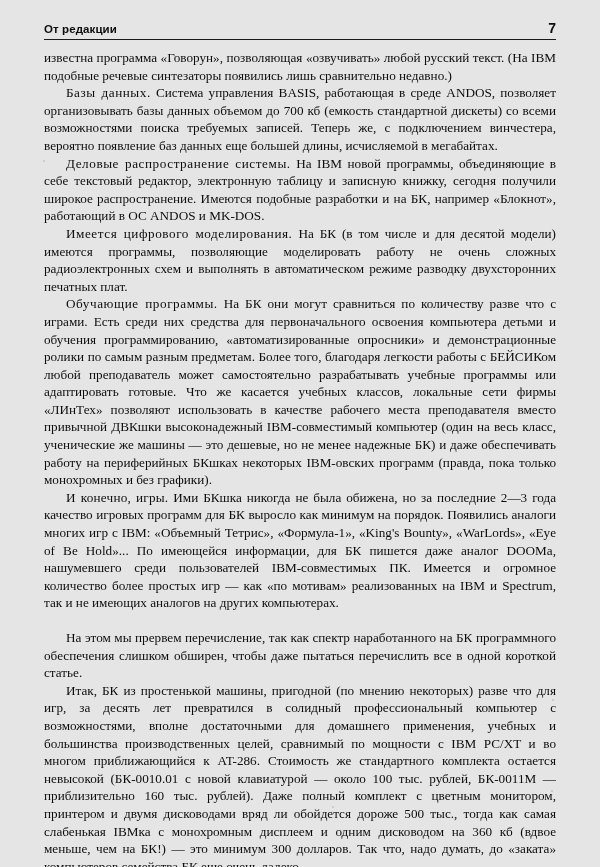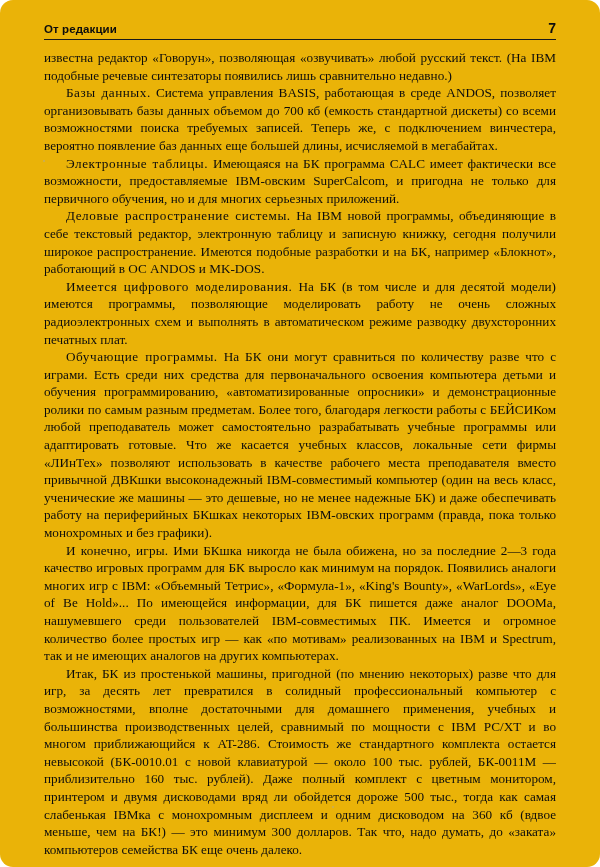--- a/index.html
+++ b/index.html
@@ -10,24 +10,23 @@
   }
   body {
     font-family: "Liberation Serif", "DejaVu Serif", serif;
     color: #0d0d0d;
   }
   .page {
     position: relative;
     width: 600px;
     height: 867px;
     margin: 0 auto;
-    background: #eab308;
+    background: #e5e5e5;
     overflow: hidden;
     box-sizing: border-box;
-    border-radius: 13px;
   }
   .page-inner {
     position: absolute;
     left: 44px;
     top: 20px;
     width: 512px;
   }
 
   
   .running-head {
@@ -93,27 +92,27 @@
 
   <div class="page-inner">
 
     <div class="running-head">
       <span class="section-title">От редакции</span>
       <span class="folio">7</span>
     </div>
     <div class="head-rule"></div>
 
     <div class="body-text" id="body-text">
-        <p class="no-indent"><span>известна редактор «Говорун», позволяющая «озвучивать» любой русский текст. (На IBM подобные речевые синтезаторы появились лишь сравнительно недавно.)</span></p>
+        <p class="no-indent"><span>известна программа «Говорун», позволяющая «озвучивать» любой русский текст. (На IBM подобные речевые синтезаторы появились лишь сравнительно недавно.)</span></p>
         <p><span class="lead-in">Базы данных.</span><span> Система управления BASIS, работающая в среде ANDOS, позволяет организовывать базы данных объемом до 700 кб (емкость стандартной дискеты) со всеми возможностями поиска требуемых записей. Теперь же, с подключением винчестера, вероятно появление баз данных еще большей длины, исчисляемой в мегабайтах.</span></p>
-        <p><span class="lead-in">Электронные таблицы.</span><span> Имеющаяся на БК программа CALC имеет фактически все возможности, предоставляемые IBM-овским SuperCalcom, и пригодна не только для первичного обучения, но и для многих серьезных приложений.</span></p>
         <p><span class="lead-in">Деловые распространение системы.</span><span> На IBM новой программы, объединяющие в себе текстовый редактор, электронную таблицу и записную книжку, сегодня получили широкое распространение. Имеются подобные разработки и на БК, например «Блокнот», работающий в ОС ANDOS и MK-DOS.</span></p>
         <p><span class="lead-in">Имеется цифрового моделирования.</span><span> На БК (в том числе и для десятой модели) имеются программы, позволяющие моделировать работу не очень сложных радиоэлектронных схем и выполнять в автоматическом режиме разводку двухсторонних печатных плат.</span></p>
         <p><span class="lead-in">Обучающие программы.</span><span> На БК они могут сравниться по количеству разве что с играми. Есть среди них средства для первоначального освоения компьютера детьми и обучения программированию, «автоматизированные опросники» и демонстрационные ролики по самым разным предметам. Более того, благодаря легкости работы с БЕЙСИКом любой преподаватель может самостоятельно разрабатывать учебные программы или адаптировать готовые. Что же касается учебных классов, локальные сети фирмы «ЛИнТех» позволяют использовать в качестве рабочего места преподавателя вместо привычной ДВКшки высоконадежный IBM-совместимый компьютер (один на весь класс, ученические же машины — это дешевые, но не менее надежные БК) и даже обеспечивать работу на периферийных БКшках некоторых IBM-овских программ (правда, пока только монохромных и без графики).</span></p>
         <p><span class="lead-in-tight">И конечно, игры.</span><span> Ими БКшка никогда не была обижена, но за последние 2—3 года качество игровых программ для БК выросло как минимум на порядок. Появились аналоги многих игр с IBM: «Объемный Тетрис», «Формула-1», «King's Bounty», «WarLords», «Eye of Be Hold»... По имеющейся информации, для БК пишется даже аналог DOOMa, нашумевшего среди пользователей IBM-совместимых ПК. Имеется и огромное количество более простых игр — как «по мотивам» реализованных на IBM и Spectrum, так и не имеющих аналогов на других компьютерах.</span></p>
+        <p class="gap-before"><span>На этом мы прервем перечисление, так как спектр наработанного на БК программного обеспечения слишком обширен, чтобы даже пытаться перечислить все в одной короткой статье.</span></p>
         <p><span>Итак, БК из простенькой машины, пригодной (по мнению некоторых) разве что для игр, за десять лет превратился в солидный профессиональный компьютер с возможностями, вполне достаточными для домашнего применения, учебных и большинства производственных целей, сравнимый по мощности с IBM PC/XT и во многом приближающийся к AT-286. Стоимость же стандартного комплекта остается невысокой (БК-0010.01 с новой клавиатурой — около 100 тыс. рублей, БК-0011М — приблизительно 160 тыс. рублей). Даже полный комплект с цветным монитором, принтером и двумя дисководами вряд ли обойдется дороже 500 тыс., тогда как самая слабенькая IBMка с монохромным дисплеем и одним дисководом на 360 кб (вдвое меньше, чем на БК!) — это минимум 300 долларов. Так что, надо думать, до «заката» компьютеров семейства БК еще очень далеко.</span></p>
       </div>
 
   </div>
 
   <span class="speck" style="left:43px;top:160px;width:2px;height:2px;"></span>
   <span class="speck" style="left:332px;top:806px;width:2px;height:2px;"></span>
   <span class="speck" style="left:551px;top:790px;width:2px;height:2px;"></span>
   <span class="speck" style="left:552px;top:699px;width:2px;height:2px;"></span>
 

